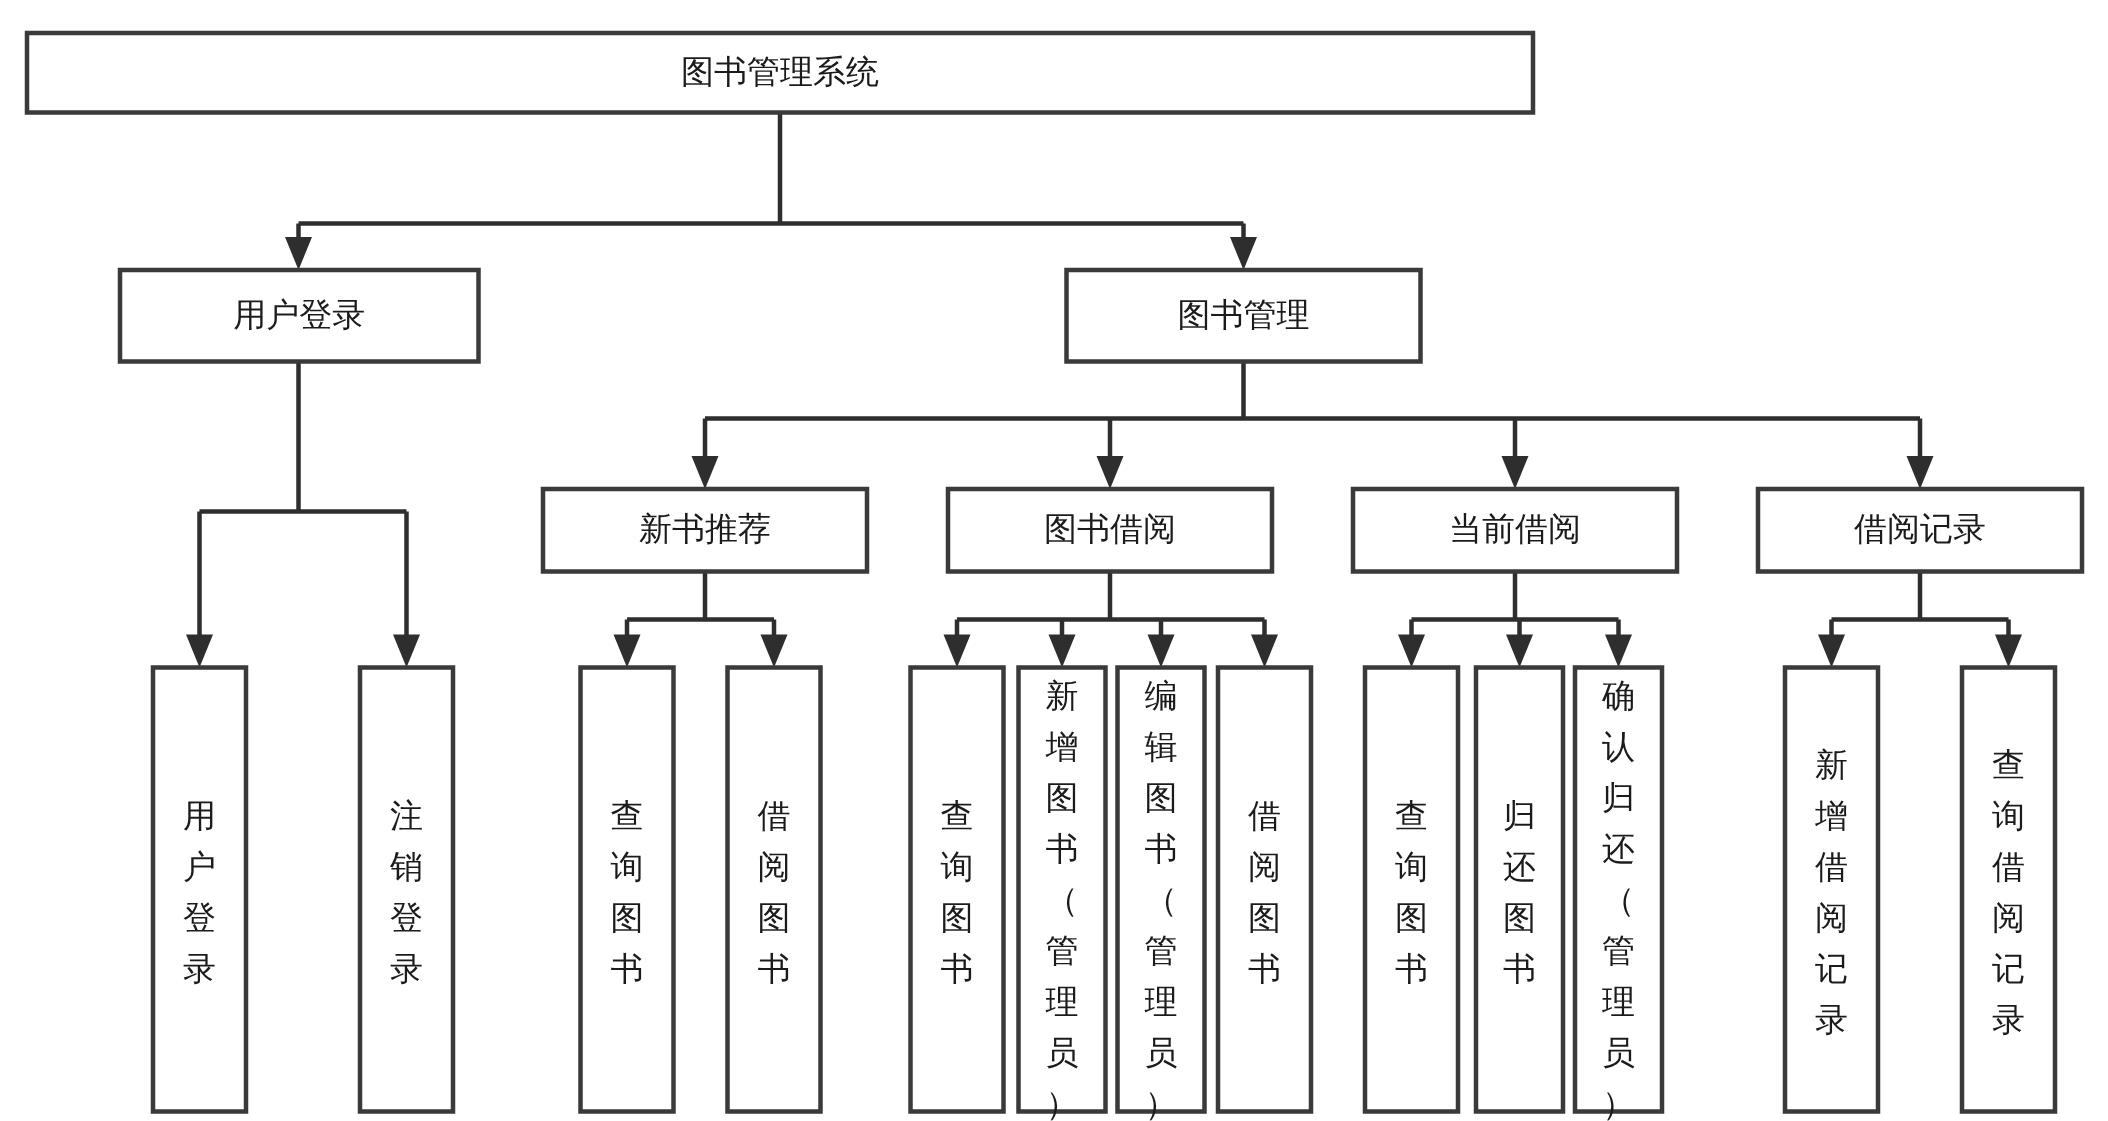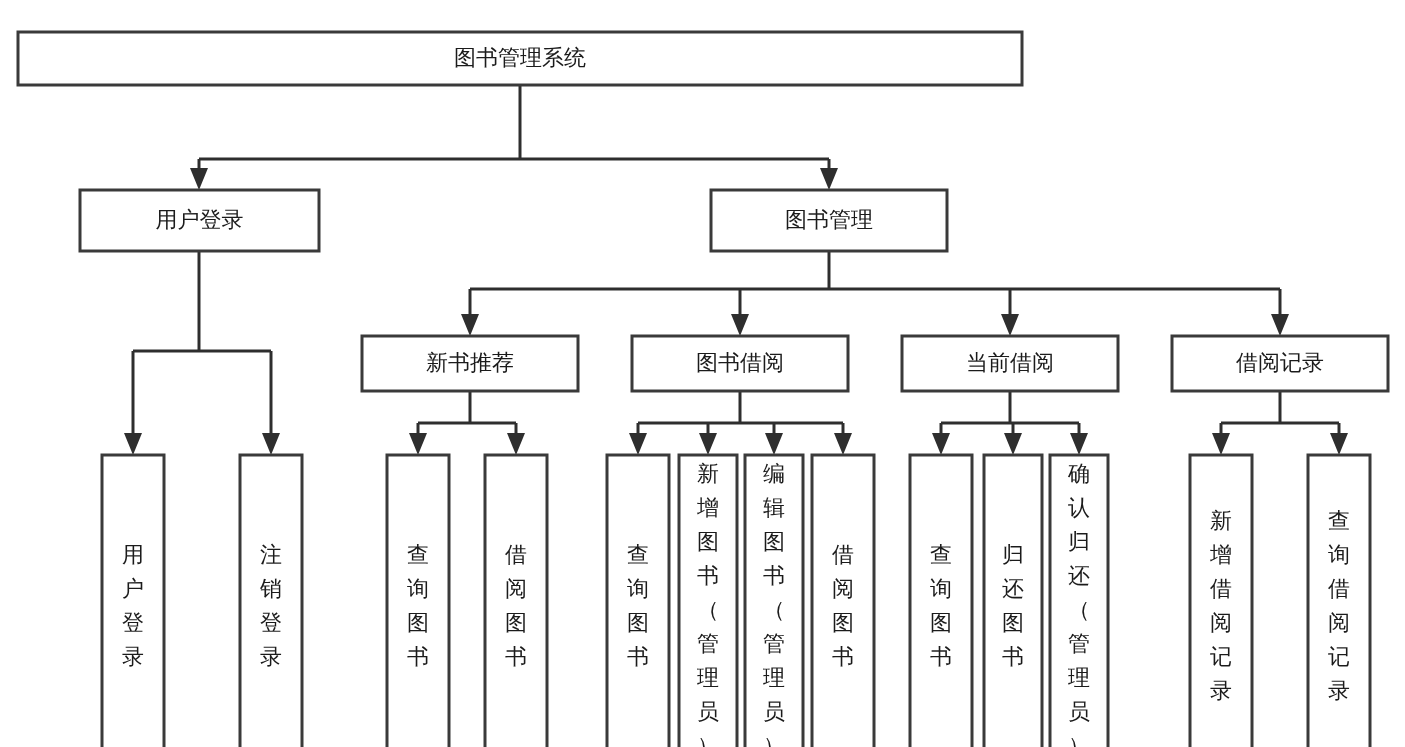--- a/index.html
+++ b/index.html
@@ -10,21 +10,21 @@
   body {
     width: 1405px;
     height: 747px;
     font-family: "Liberation Sans", "DejaVu Sans", sans-serif;
     position: relative;
     overflow: hidden;
   }
   #diagram-root {
     position: absolute;
     left: 0;
-    top: 18px;
+    top: 8px;
     width: 1405px;
     height: 542px;
   }
   svg#tree-svg {
     display: block;
     width: 1405px;
     height: 747px;
   }
   .node-box {
     fill: #ffffff;

